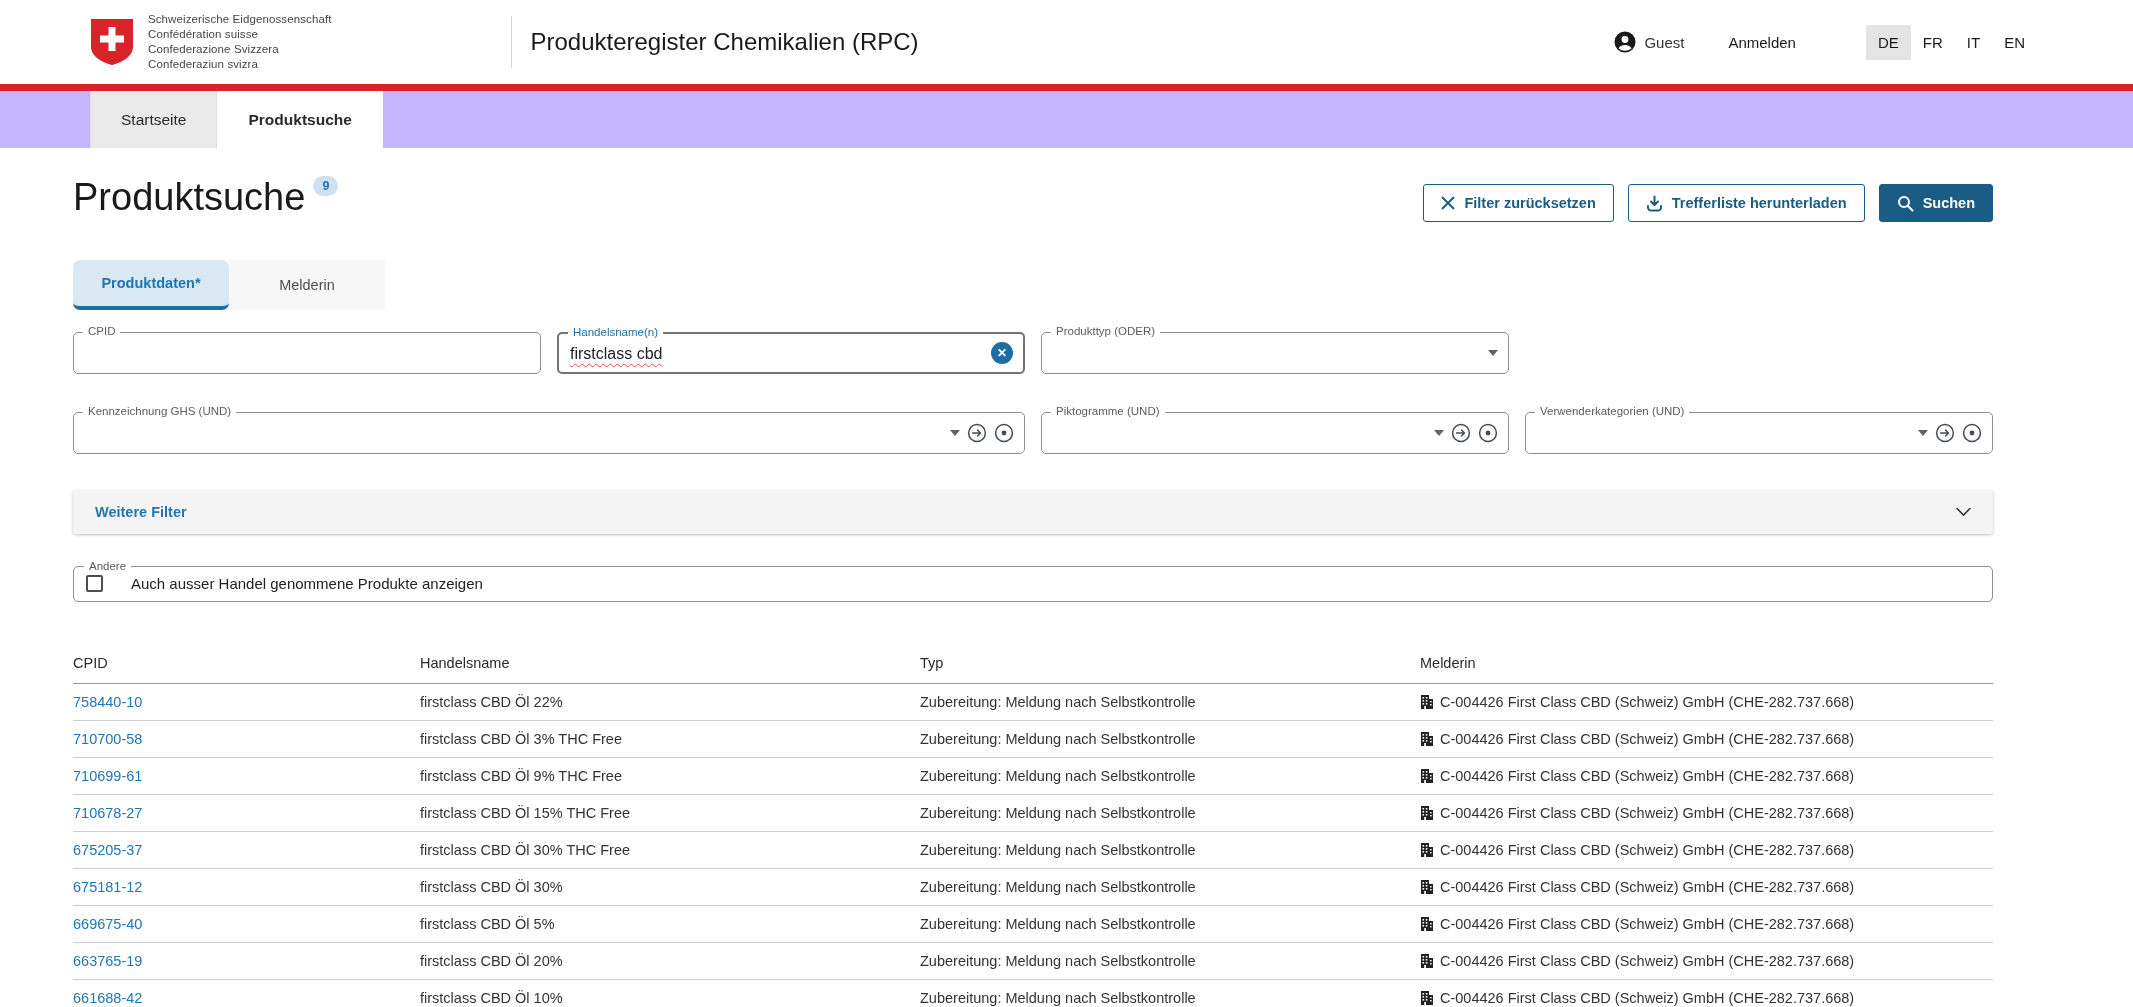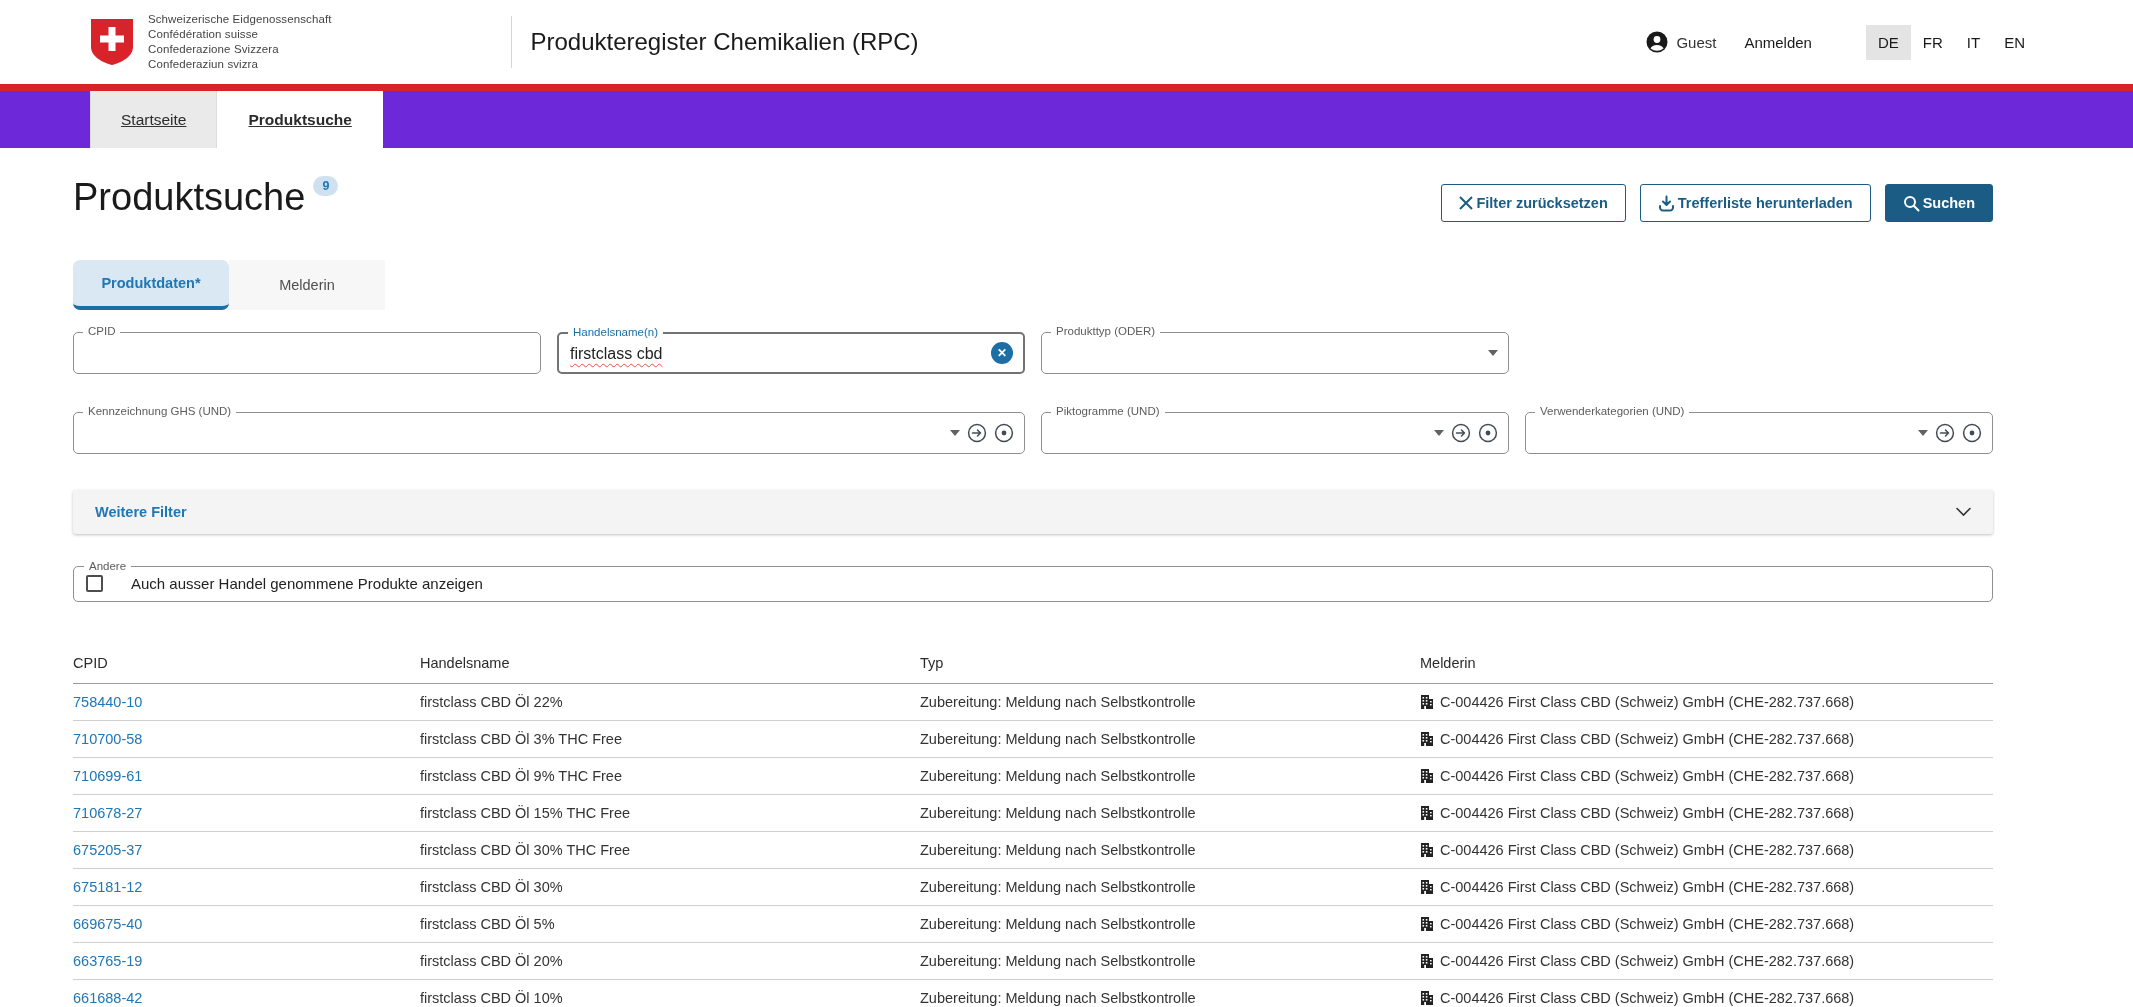--- a/index.html
+++ b/index.html
@@ -7,47 +7,47 @@
               font-family:"Liberation Sans", sans-serif; color:#333; }
 
   
   .app-header { height:84px; display:flex; align-items:center; justify-content:space-between;
                 padding:0 96px 0 90px; background:#fff; }
   .h-left { display:flex; align-items:center; }
   .swiss-shield { width:44px; height:48px; margin-right:14px; }
   .logo-lines { font-size:11.5px; line-height:15px; color:#454545; letter-spacing:.1px; }
   .h-divider { width:1px; height:52px; background:#d5d5d5; margin:0 18px 0 180px; }
   .app-title { font-size:24px; color:#1a1a1a; }
-  .h-right { display:flex; align-items:center; gap:28px; font-size:15px; }
+  .h-right { display:flex; align-items:center; gap:44px; font-size:15px; }
   .guest { display:flex; align-items:center; gap:8px; cursor:pointer; }
   .anmelden { color:#1a1a1a; cursor:pointer; text-decoration:none;text-align:center; }
   .langs { display:flex; align-items:center; margin-left:26px; }
   .lang { font-size:15px; color:#1a1a1a; background:transparent; border:none; padding:9px 12px;
           cursor:pointer; font-family:inherit; }
   .lang.active { background:#e4e4e4; }
 
   .red-bar { height:7px; background:#d8232a; }
 
   
-  .main-tabs { height:57px; background:#6d28d9; display:flex; padding-left:90px;text-decoration:underline; }
+  .main-tabs { height:57px; background:#c4b5fd; display:flex; padding-left:90px; }
   .mtab { height:100%; padding:0 30px; display:flex; align-items:center; font-size:15.5px;
           color:#2b2b2b; cursor:pointer; background:#eaeaea; border-left:1px solid #dcdcdc;
           border-right:1px solid #dcdcdc; }
   .mtab.active { background:#fff; font-weight:bold; border-color:transparent; }
 
   
   .container { width:1920px; margin-left:73px; }
 
   .title-row { margin-top:28px; display:flex; justify-content:space-between; align-items:flex-start; }
   h1.page-title { font-size:38px; font-weight:400; color:#1a1a1a; }
   .count-badge { display:inline-block; vertical-align:super; font-size:12.5px; font-weight:bold;
                  color:#2077b4; background:#cfe1f0; border-radius:11px; padding:3px 9px;
                  margin-left:8px; position:relative; top:-6px; }
   .actions { display:flex; gap:14px; margin-top:8px; }
-  .btn { height:38px; display:flex; align-items:center; gap:3px; padding:0 17px; font-size:14.5px;
+  .btn { height:38px; display:flex; align-items:center; gap:9px; padding:0 17px; font-size:14.5px;
          font-weight:bold; border-radius:3px; cursor:pointer; font-family:inherit; }
   .btn.outline { background:#fff; border:1px solid #1b5c85; color:#1b5c85; }
   .btn.solid   { background:#1b5c85; border:1px solid #1b5c85; color:#ffffff;text-align:right; }
 
   
   .filter-tabs { margin-top:38px; display:flex; }
   .ftab { width:156px; height:50px; display:flex; align-items:center; justify-content:center;
           font-size:14.5px; cursor:pointer; }
   .ftab.active { background:#d9e8f3; color:#2077b4; font-weight:bold; border-bottom:4px solid #1c6ea4;border-radius:7px; }
   .ftab.inactive { background:#f7f7f7; color:#4f4f4f; }

